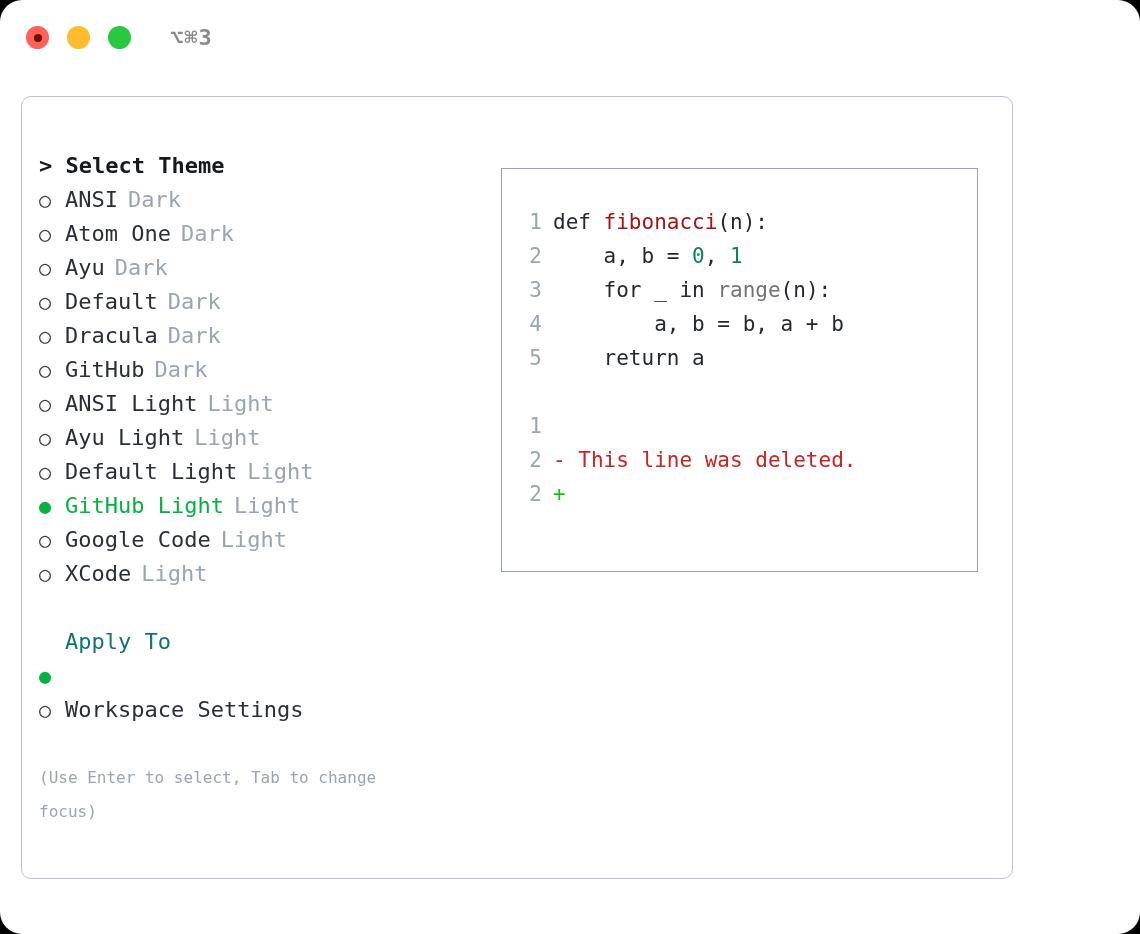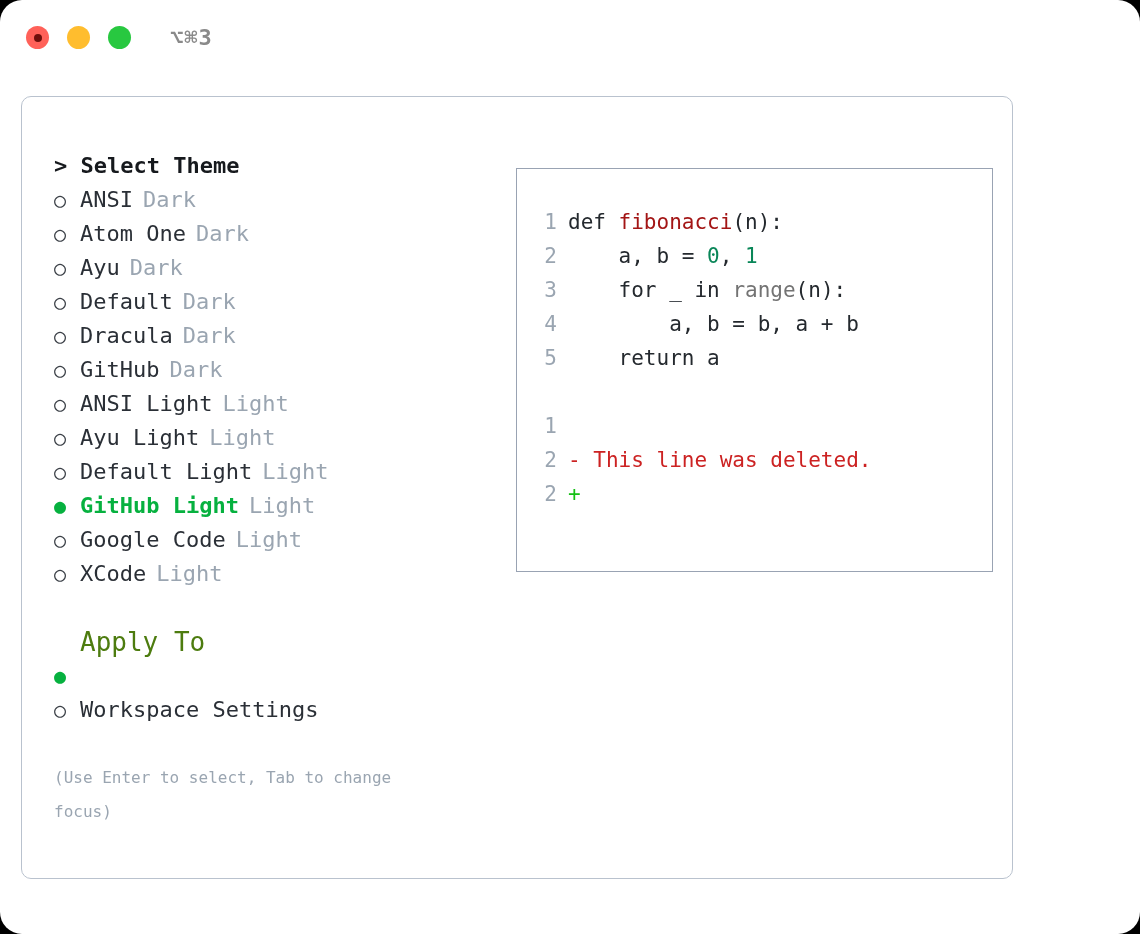--- a/index.html
+++ b/index.html
@@ -81,21 +81,21 @@
     width: 992px;
     height: 783px;
     border: 1px solid #b9c2ce;
     border-radius: 10px;
     box-sizing: border-box;
     background: #ffffff;
   }
 
   .columns {
     position: absolute;
-    left: 15px; top: 0;
+    left: 0; top: 0;
     width: 100%;
     height: 100%;
   }
 
   
   .left-col {
     position: absolute;
     left: 17px;
     top: 52px;
     width: 440px;
@@ -117,30 +117,30 @@
     white-space: pre;
   }
   .bullet {
     width: 26px;
     flex: 0 0 26px;
     color: #3a3f46;
     font-size: 20px;
   }
   .bullet.on { color: #06b13f; }
   .opt-label { color: #2a2f36; }
-  .opt-row.selected .opt-label { color: #06b13f; font-weight: bold; }
+  .opt-row.selected .opt-label { color: #06b13f; }
   .opt-tag {
     color: #9aa5b1;
     padding-left: 10px;
   }
 
   .apply-block { margin-top: 34px; }
   .apply-heading {
-    font-size: 26px;
-    color: #4d7c0f;
+    font-size: 22px;
+    color: #0f766e;
     line-height: 34px;
     padding-left: 26px;
     white-space: pre;
   }
 
   .hint {
     margin-top: 34px;
     font-size: 16px;
     color: #9aa5b1;
     line-height: 34px;

